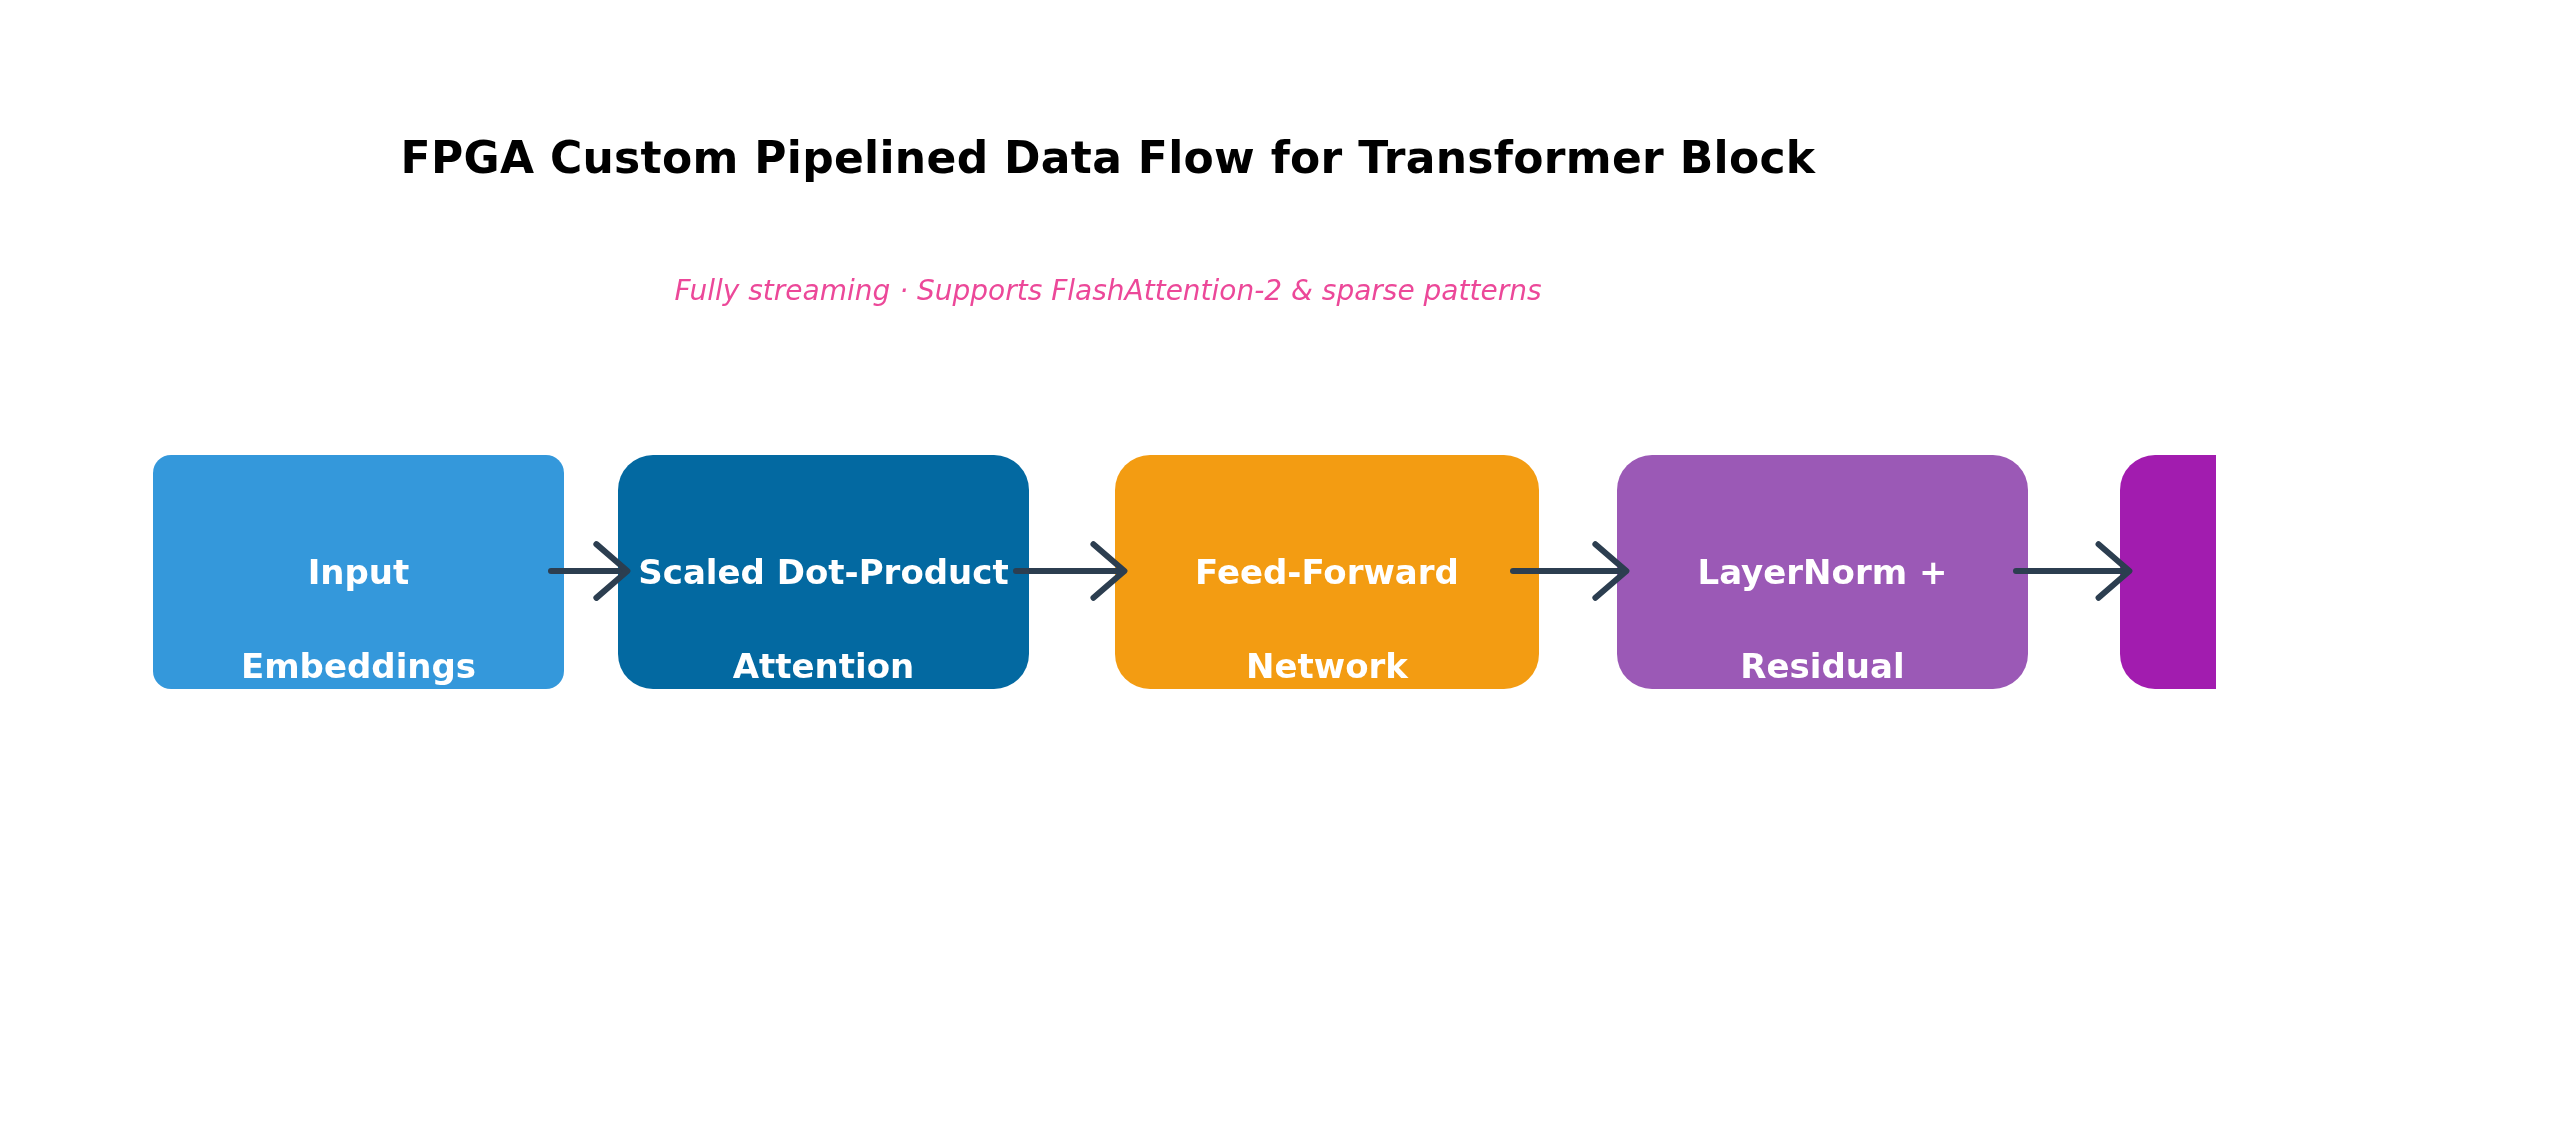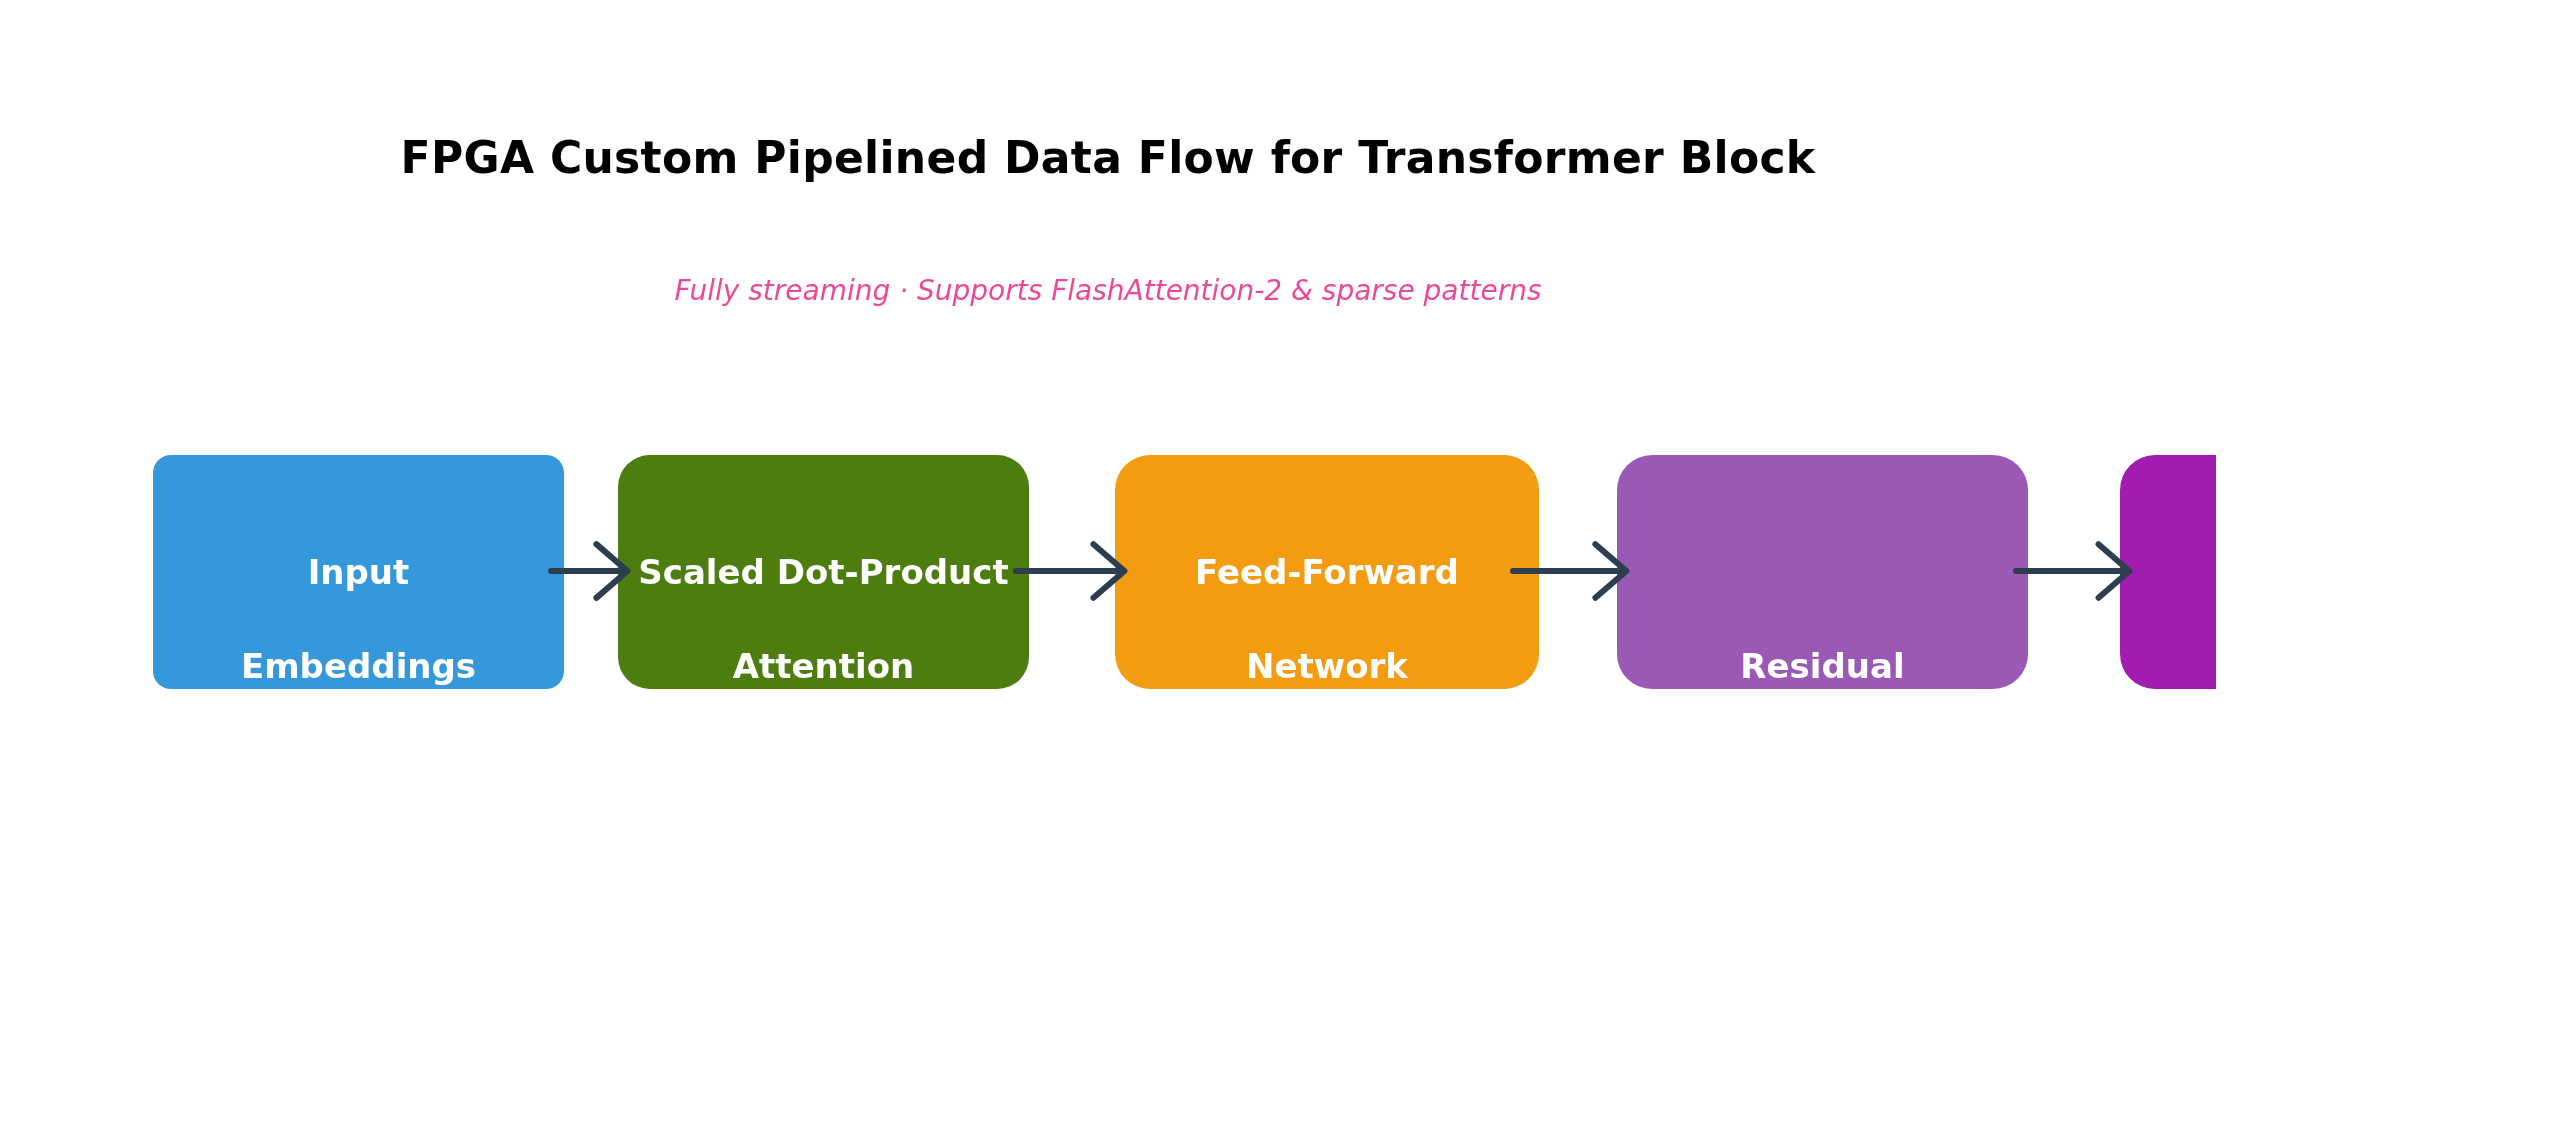--- a/index.html
+++ b/index.html
@@ -76,31 +76,32 @@
 
   <div class="title" style="color: rgb(0, 0, 0);">FPGA Custom Pipelined Data Flow for Transformer Block</div>
 
   <div class="subtitle" style="color: #ec4899;">Fully streaming · Supports FlashAttention-2 &amp; sparse patterns</div>
 
   <div class="stage s1" style="background-color: rgb(52, 152, 219); color: rgb(255, 255, 255); border-radius: 18px;">
     <span class="l1">Input</span>
     <span class="l2">Embeddings</span>
   </div>
 
-  <div class="stage s2" style="background-color: #4d7c0f; color: rgb(255, 255, 255); border-radius: 32px;">
+  <div class="stage s2" style="background-color: #0369a1; color: rgb(255, 255, 255);">
     <span class="l1">Scaled Dot-Product</span>
     <span class="l2">Attention</span>
   </div>
 
   <div class="stage s3" style="background-color: rgb(243, 156, 18); color: rgb(255, 255, 255); padding-left: 13px;">
     <span class="l1">Feed-Forward</span>
     <span class="l2">Network</span>
   </div>
 
   <div class="stage s4" style="background-color: rgb(155, 89, 182); color: rgb(255, 255, 255);">
+    <span class="l1">LayerNorm +</span>
     <span class="l2">Residual</span>
   </div>
 
   <div class="stage s5" style="background-color: #a21caf; color: rgb(255, 255, 255);">
     <span class="l1">Output</span>
   </div>
 
   <svg class="arrow a1" width="83" height="66" viewBox="0 0 139 110">
     <g style="stroke: rgb(44, 62, 80);">
       <line x1="5" y1="55" x2="123" y2="55"></line>

